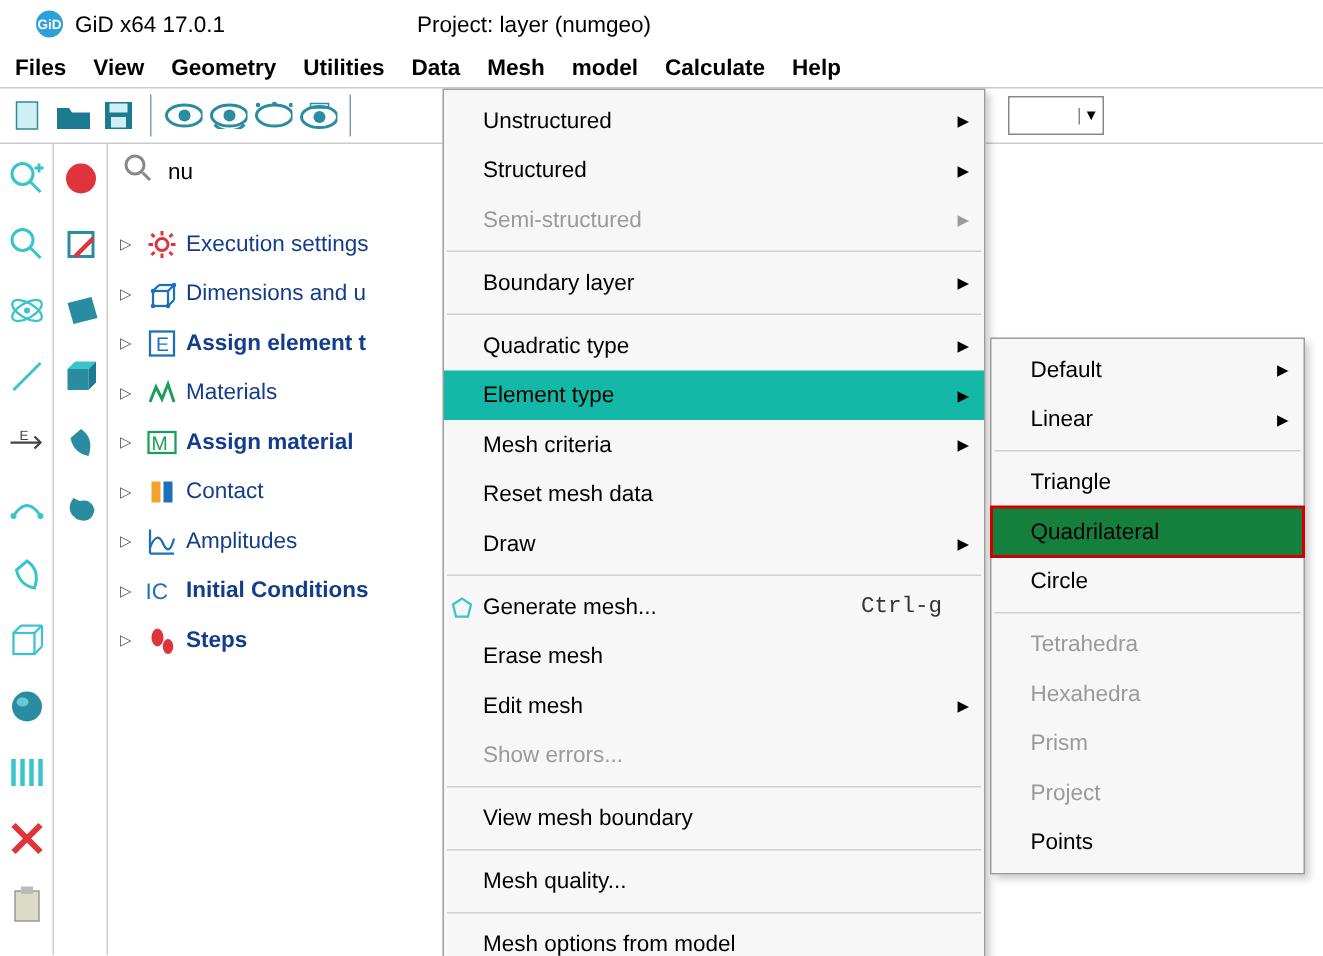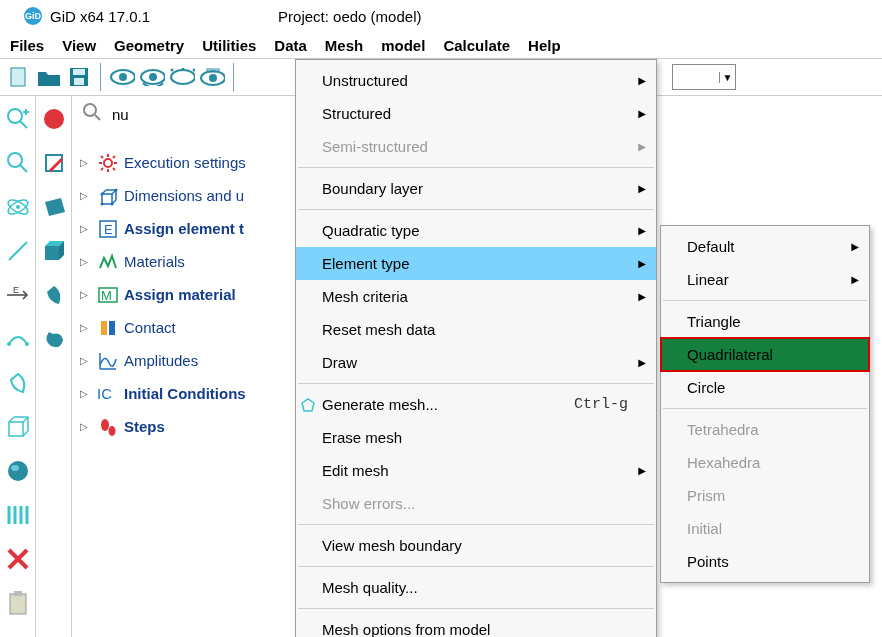--- a/index.html
+++ b/index.html
@@ -33,40 +33,40 @@
   .tree-item { display: flex; align-items: center; height: 33px; gap: 5px; padding-left: 2px; }
   .tree-toggle { width: 12px; font-size: 10px; color: #555; }
   .tree-icon { width: 22px; height: 22px; display: flex; align-items: center; justify-content: center; }
   .tree-label { font-size: 15px; color: #133d8a; }
   .tree-label.bold { font-weight: bold; }
 
   
   .menu-popup { position: absolute; background: #f7f7f7; border: 1px solid #9d9d9d; box-shadow: 3px 3px 5px rgba(0,0,0,.2); padding: 4px 0; }
   .menu-item { display: flex; align-items: center; height: 33px; padding: 0 10px 0 26px; font-size: 15px; gap: 10px; position: relative; }
   .menu-item.disabled { color: #9a9a9a; }
-  .menu-item.highlight { background: #7dd3fc; }
+  .menu-item.highlight { background: #14b8a6; }
   .menu-item.selected-box { background: #15803d; outline: 2px solid #d40000; outline-offset: -1px; }
   .menu-item .arrow { position: absolute; right: 10px; font-size: 10px; }
   .menu-item .shortcut { position: absolute; right: 28px; color: #333; font-family: Liberation Mono, monospace; }
   .menu-item .lefticon { position: absolute; left: 4px; width: 18px; text-align: center; color: #39c4cb; }
   .menu-sep { height: 1px; background: #cfcfcf; margin: 4px 2px; }
   
   .mesh-menu { left: 295px; top: 59px; width: 362px; }
   .element-menu { left: 660px; top: 225px; width: 210px; }
 
   
   svg { display: block; }
 </style>
 </head>
 <body>
 
 <div class="titlebar">
   <span class="logo">GiD</span>
   <span class="title-app">GiD x64 17.0.1</span>
-  <span class="title-project">Project: oedo (model)</span>
+  <span class="title-project">Project: layer (numgeo)</span>
 </div>
 
 <div class="menubar">
   <span class="menubar-item">Files</span>
   <span class="menubar-item">View</span>
   <span class="menubar-item">Geometry</span>
   <span class="menubar-item">Utilities</span>
   <span class="menubar-item">Data</span>
   <span class="menubar-item">Mesh</span>
   <span class="menubar-item">model</span>
@@ -464,18 +464,18 @@
     <div class="menu-item disabled">
       <span>Tetrahedra</span>
     </div>
     <div class="menu-item disabled">
       <span>Hexahedra</span>
     </div>
     <div class="menu-item disabled">
       <span>Prism</span>
     </div>
     <div class="menu-item disabled">
-      <span>Initial</span>
+      <span>Project</span>
     </div>
     <div class="menu-item">
       <span>Points</span>
     </div>
   </div>
 
 </body></html>

